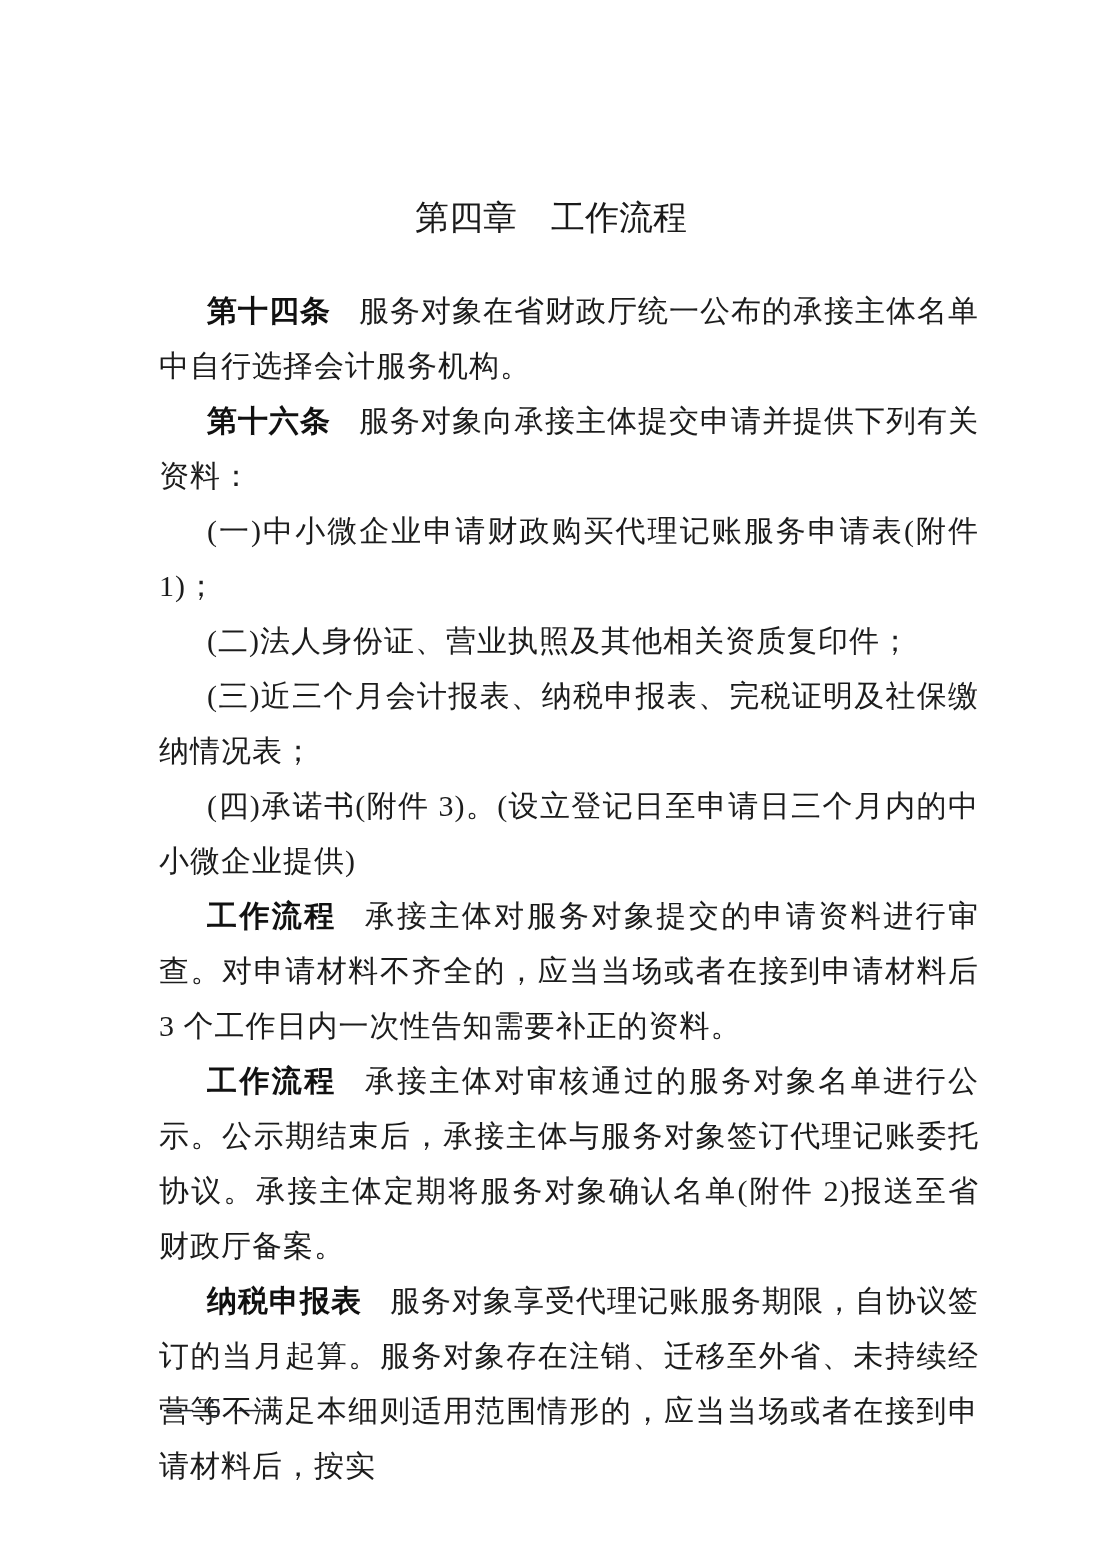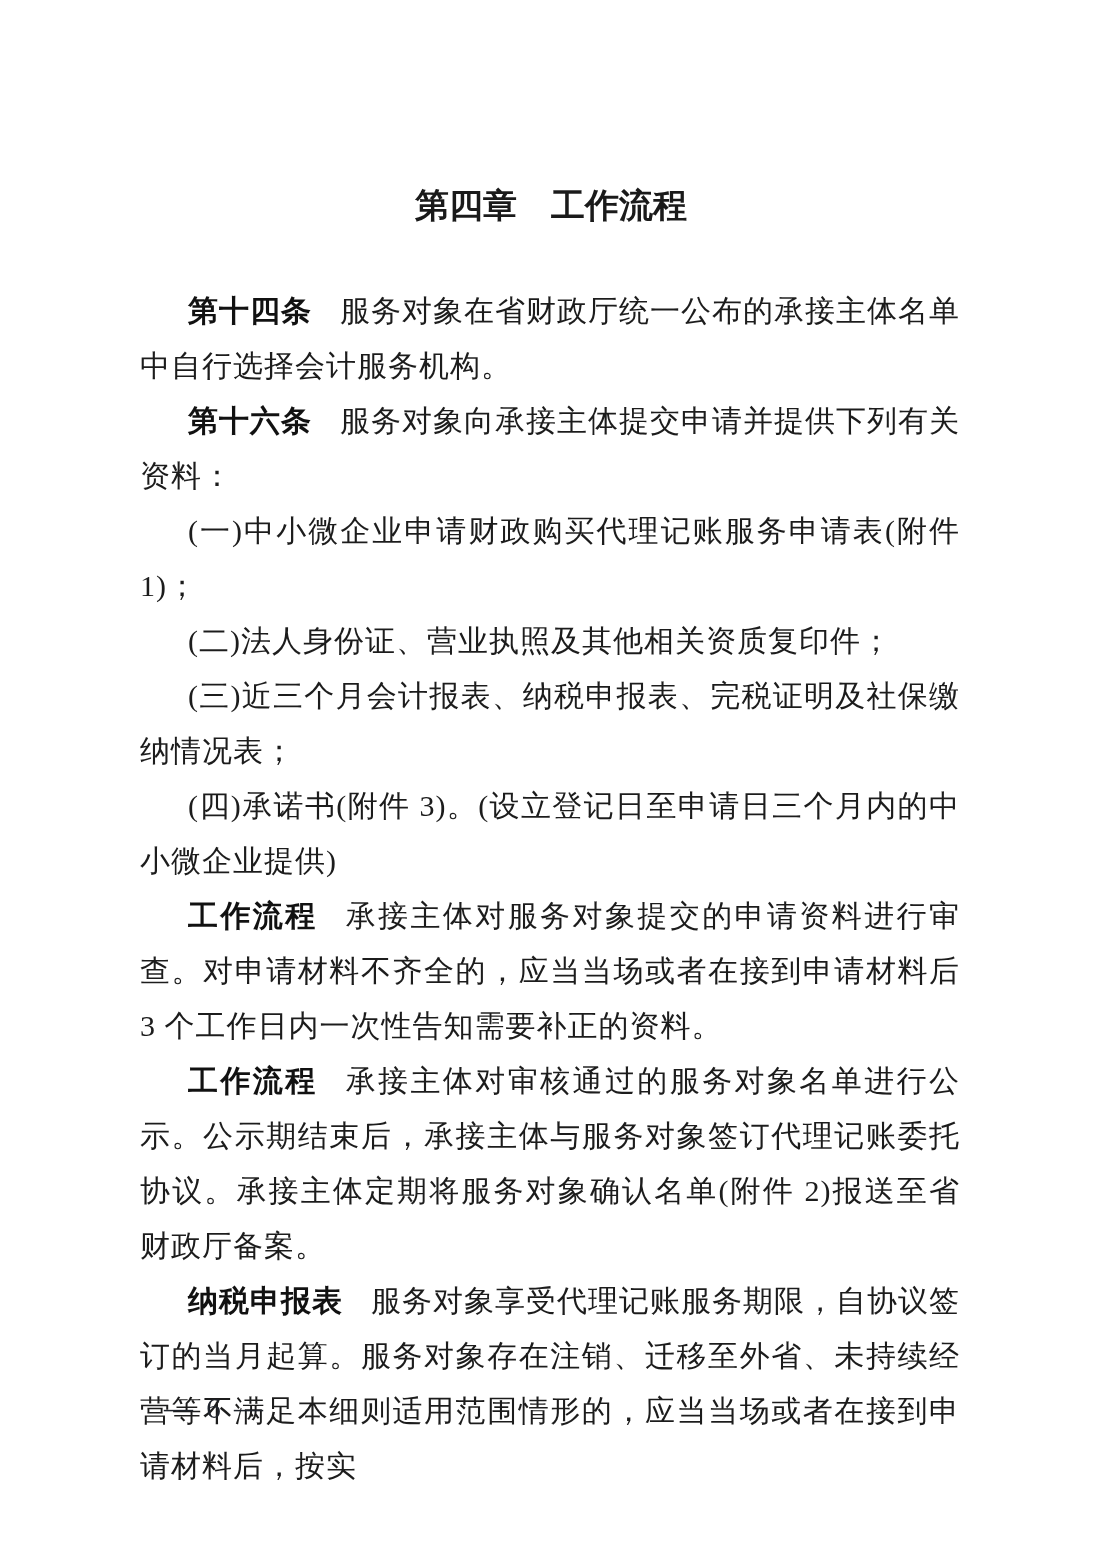--- a/index.html
+++ b/index.html
@@ -14,32 +14,32 @@
     background: #ffffff;
     color: #1c1c1c;
     font-family: "Liberation Serif", "DejaVu Serif", serif;
     overflow: hidden;
   }
   .chapter-title {
     position: absolute;
     top: 186px;
     left: 0;
     right: 0;
-    margin: 0;
+    margin: 12px;
     text-align: center;
     font-family: "Liberation Sans", "DejaVu Sans", sans-serif;
-    font-weight: bold;
+    font-weight: normal;
     font-size: 34px;
     line-height: 38px;
     color: #1a1a1a;
   }
   .doc-body {
     position: absolute;
     top: 283px;
-    left: 140px;
+    left: 159px;
     width: 820px;
   }
   .para {
     margin: 0;
     font-size: 30px;
     line-height: 55px;
     letter-spacing: 1px;
     text-align: justify;
     text-justify: inter-character;
     text-indent: 48px;

